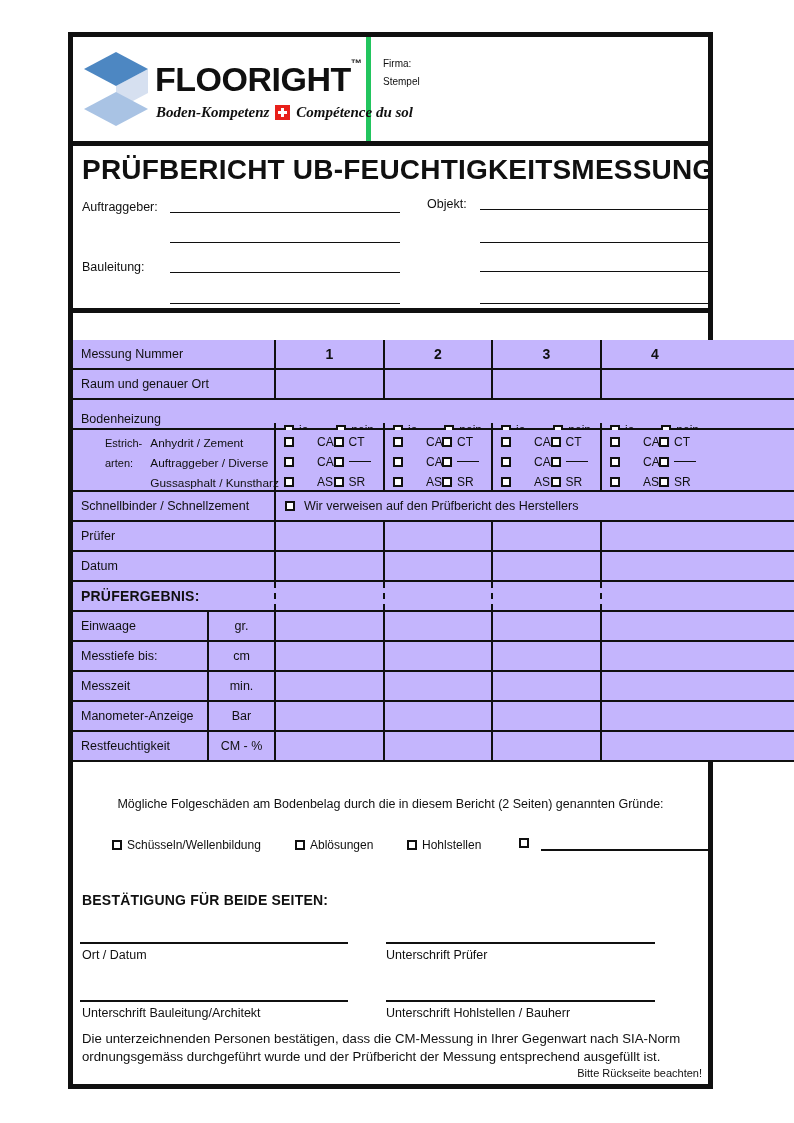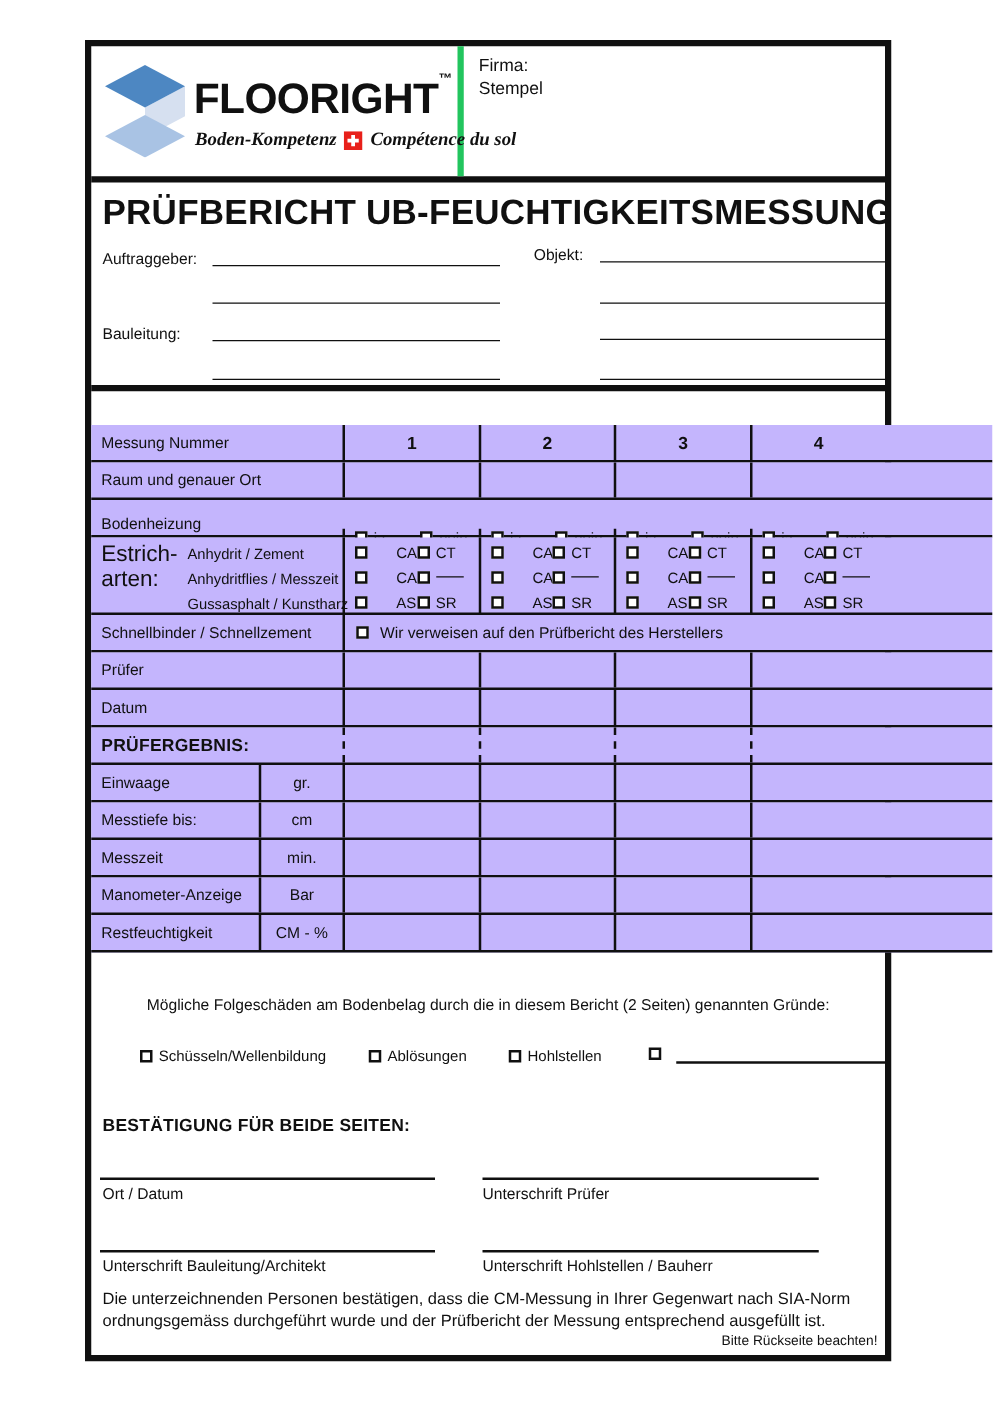--- a/index.html
+++ b/index.html
@@ -12,21 +12,21 @@
   .page { position:relative; width:794px; height:1123px; background:#fff; overflow:hidden; }
   .outer {
     position:absolute; left:68px; top:32px; width:645px; height:1057px;
     border:5px solid #101010; background:#fff;
   }
 
   
   .header { position:absolute; left:0; top:0; width:635px; height:109px;
             border-bottom:5px solid #101010; display:flex; }
   .logo-cell { width:298px; height:100%; border-right:5px solid #22c55e; position:relative; }
-  .firma-cell { flex:1; padding:6px 0 0 12px; font-size:14px; line-height:18px; }
+  .firma-cell { flex:1; padding:18px 0 0 12px; font-size:10px; line-height:18px; }
   .logo-icon { position:absolute; left:10px; top:13px; }
   .brand-row { position:absolute; left:82px; top:20px; font-weight:bold; font-size:34px;
                letter-spacing:-0.5px; white-space:nowrap; }
   .brand-tm { font-size:11px; vertical-align:24px; font-weight:bold; letter-spacing:0; }
   .tagline { position:absolute; left:83px; top:67px; display:flex; align-items:center; gap:6px;
              font-family:"Liberation Serif", serif; font-style:italic; font-weight:bold;
              font-size:15px; white-space:nowrap; }
 
   
   .doc-title { position:absolute; left:9px; top:117px; font-size:28px; font-weight:bold;
@@ -54,21 +54,21 @@
   .numc { display:flex; align-items:center; justify-content:center; font-weight:bold; font-size:14px; }
   .unitc { display:flex; align-items:center; justify-content:center; font-size:12.5px; }
   .emptyc {}
 
   .cbx { width:10px; height:10px; border:2px solid #101010; display:inline-block; flex:none; background:#fff; }
   .opt { display:inline-flex; align-items:center; gap:5px; font-size:12px; white-space:nowrap; }
 
   .bh { display:flex; align-items:center; justify-content:space-between; padding:0 9px 0 8px;margin-top:23px; }
 
   .estl { display:flex; gap:8px; padding:3px 0 0 8px; }
-  .estl-a { font-size:18px; line-height:20px; }
+  .estl-a { font-size:11px; line-height:20px;margin-left:24px; }
   .estl-b { font-size:11.8px; line-height:20px; white-space:nowrap; }
   .est { display:flex; flex-direction:column; justify-content:center; }
   .erow { display:flex; align-items:center; height:20px; padding-left:8px; }
   .erow .opt:first-child { width:50%;gap:23px; }
   .writein { width:22px; height:0; border-top:1.5px solid #101010; display:inline-block; }
 
   .sb { display:flex; align-items:center; gap:9px; padding-left:9px; font-size:12.5px; }
 
   .pr-lbl { display:flex; align-items:center; padding-left:8px; font-weight:bold; font-size:14px;
             letter-spacing:0.2px; white-space:nowrap; }
@@ -195,21 +195,21 @@
     </div>
 
     <div class="trow g5" style="top:393px; height:62px;">
       <div class="c c0 estl">
         <div class="estl-a">
           <div>Estrich-</div>
           <div>arten:</div>
         </div>
         <div class="estl-b">
           <div>Anhydrit / Zement</div>
-          <div>Anhydritflies / Messzeit</div>
+          <div>Auftraggeber / Diverse</div>
           <div>Gussasphalt / Kunstharz</div>
         </div>
       </div>
       <div class="c est">
         <div class="erow">
           <span class="opt">
               <span class="cbx"></span>
               <span>CA</span>
             </span>
           <span class="opt">

